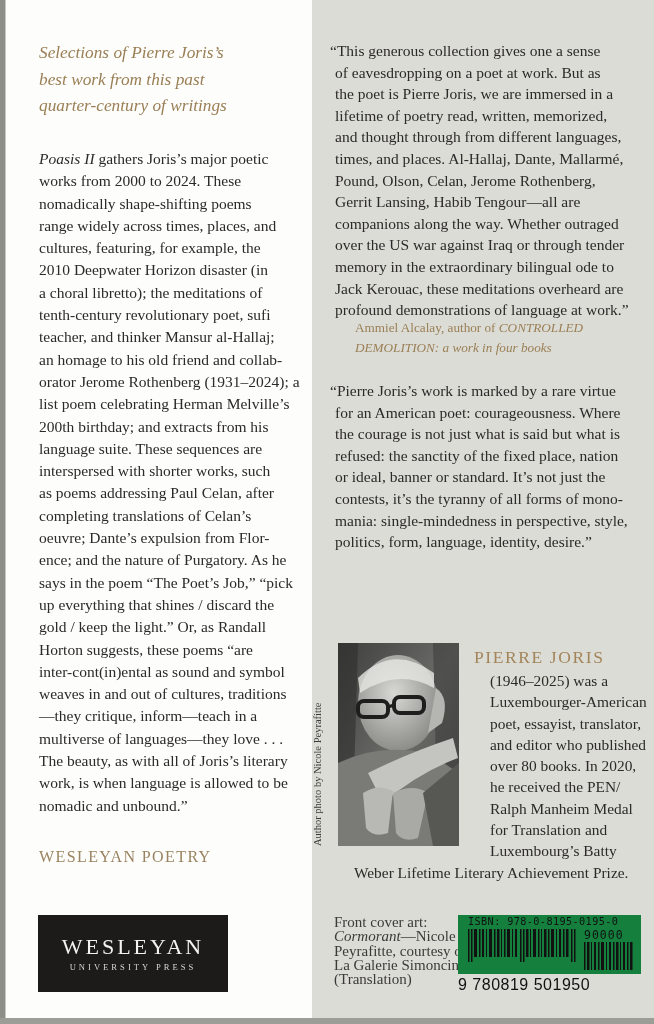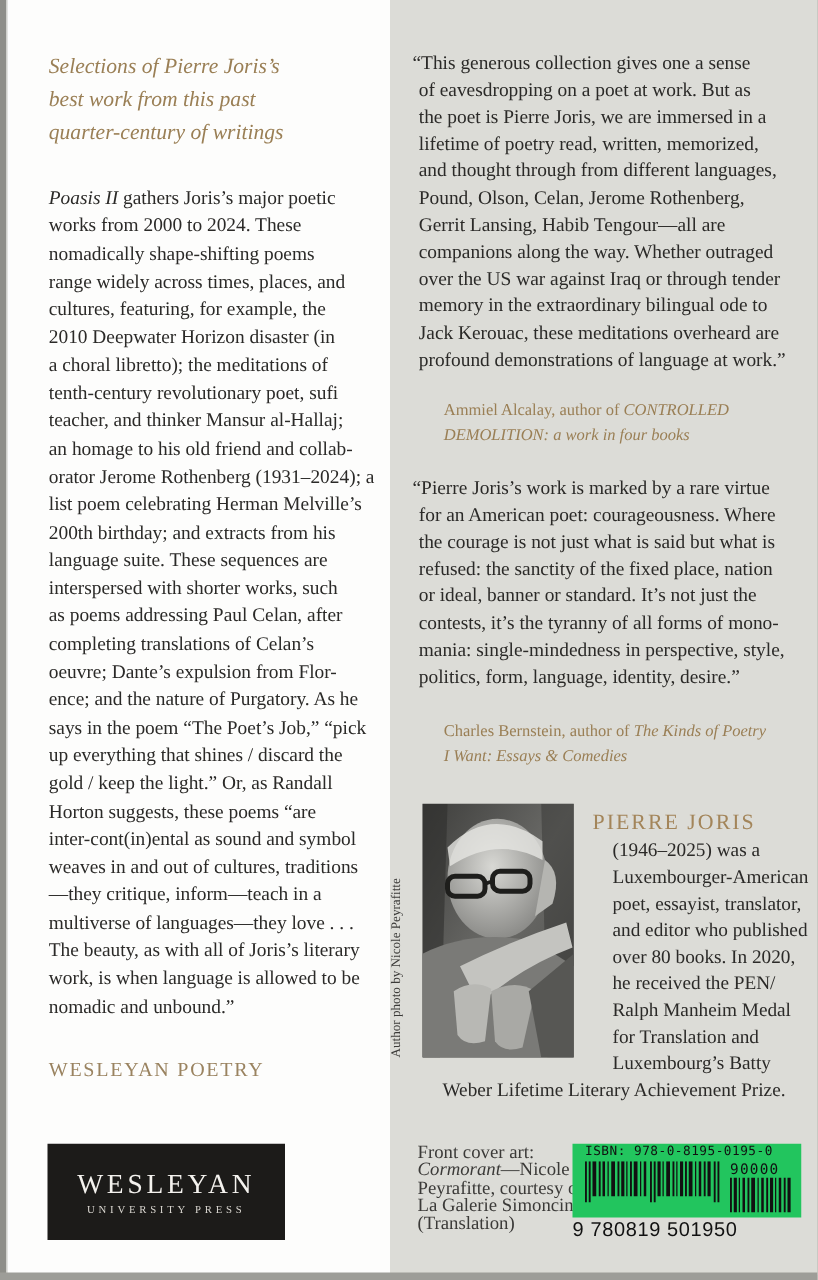--- a/index.html
+++ b/index.html
@@ -104,21 +104,21 @@
   .cover-art {
     position: absolute; left: 334px; top: 915px; width: 115px;
     font-family: "Liberation Serif", serif;
     font-size: 15px; line-height: 14.3px; color: #3b3a38;
   }
   .cover-art .line { display: block; white-space: nowrap; }
   .cover-art em { font-style: italic; }
 
   .barcode {
     position: absolute; left: 458px; top: 915px; width: 183px; height: 59px;
-    background: #22c55e;
+    background: #15803d;
   }
   .barcode .isbn {
     position: absolute; left: 10px; top: 1px;
     font-family: "DejaVu Sans Mono", "Liberation Mono", monospace;
     font-size: 10.2px; letter-spacing: 0.4px; color: #111;
   }
   .barcode .addon-num {
     position: absolute; left: 126px; top: 13px;
     font-family: "DejaVu Sans Mono", "Liberation Mono", monospace;
     font-size: 11.5px; letter-spacing: 1px; color: #111;
@@ -184,20 +184,21 @@
     <div class="name">WESLEYAN</div>
     <div class="sub">UNIVERSITY PRESS</div>
   </div>
 
   <div class="quote quote1">
     <span class="line first">“This generous collection gives one a sense</span>
     <span class="line">of eavesdropping on a poet at work. But as</span>
     <span class="line">the poet is Pierre Joris, we are immersed in a</span>
     <span class="line">lifetime of poetry read, written, memorized,</span>
     <span class="line">and thought through from different languages,</span>
+    <span class="line">times, and places. Al-Hallaj, Dante, Mallarmé,</span>
     <span class="line">Pound, Olson, Celan, Jerome Rothenberg,</span>
     <span class="line">Gerrit Lansing, Habib Tengour—all are</span>
     <span class="line">companions along the way. Whether outraged</span>
     <span class="line">over the US war against Iraq or through tender</span>
     <span class="line">memory in the extraordinary bilingual ode to</span>
     <span class="line">Jack Kerouac, these meditations overheard are</span>
     <span class="line">profound demonstrations of language at work.”</span>
   </div>
   <div class="attrib attrib1">
     <span class="line"><span>Ammiel Alcalay, author of </span><em>CONTROLLED</em></span>
@@ -206,24 +207,20 @@
 
   <div class="quote quote2">
     <span class="line first">“Pierre Joris’s work is marked by a rare virtue</span>
     <span class="line">for an American poet: courageousness. Where</span>
     <span class="line">the courage is not just what is said but what is</span>
     <span class="line">refused: the sanctity of the fixed place, nation</span>
     <span class="line">or ideal, banner or standard. It’s not just the</span>
     <span class="line">contests, it’s the tyranny of all forms of mono-</span>
     <span class="line">mania: single-mindedness in perspective, style,</span>
     <span class="line">politics, form, language, identity, desire.”</span>
-  </div>
-  <div class="attrib attrib2">
-    <span class="line"><span>Charles Bernstein, author of </span><em>The Kinds of Poetry</em></span>
-    <span class="line"><em>I Want: Essays &amp; Comedies</em></span>
   </div>
 
   <div class="author-photo">
     <svg width="121" height="203" viewBox="0 0 121 203">
       <defs>
         <linearGradient id="bg" x1="0" y1="0" x2="1" y2="1">
           <stop offset="0" stop-color="#3e3e3c"></stop>
           <stop offset="0.5" stop-color="#6a6a67"></stop>
           <stop offset="1" stop-color="#4a4a47"></stop>
         </linearGradient>

